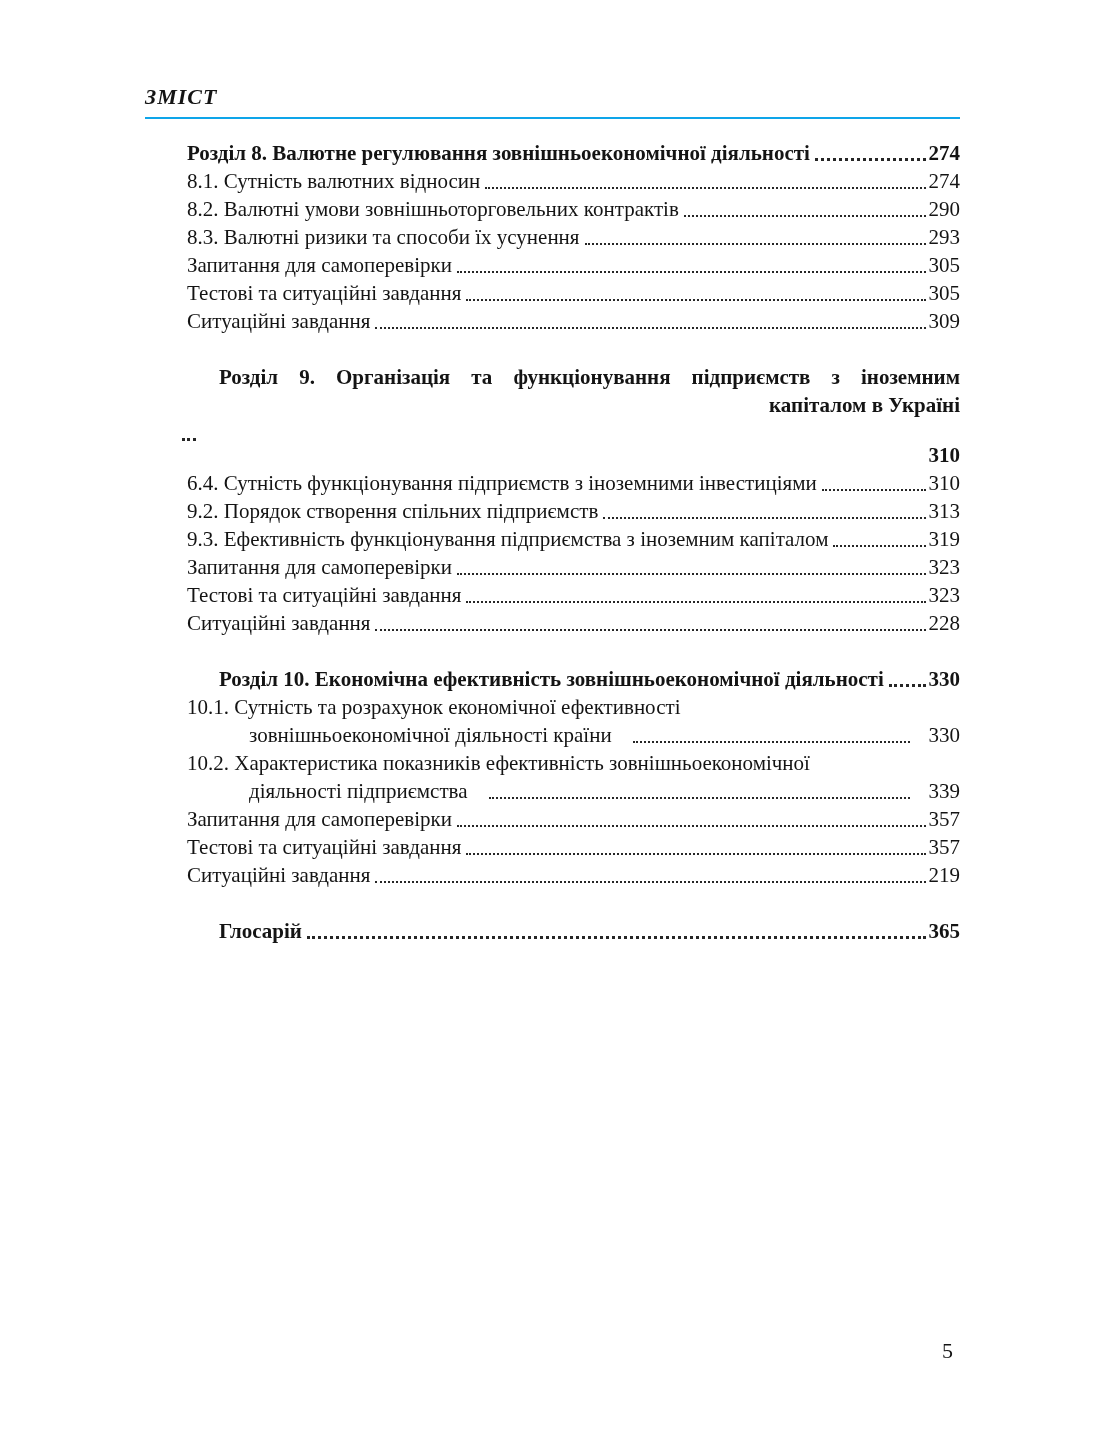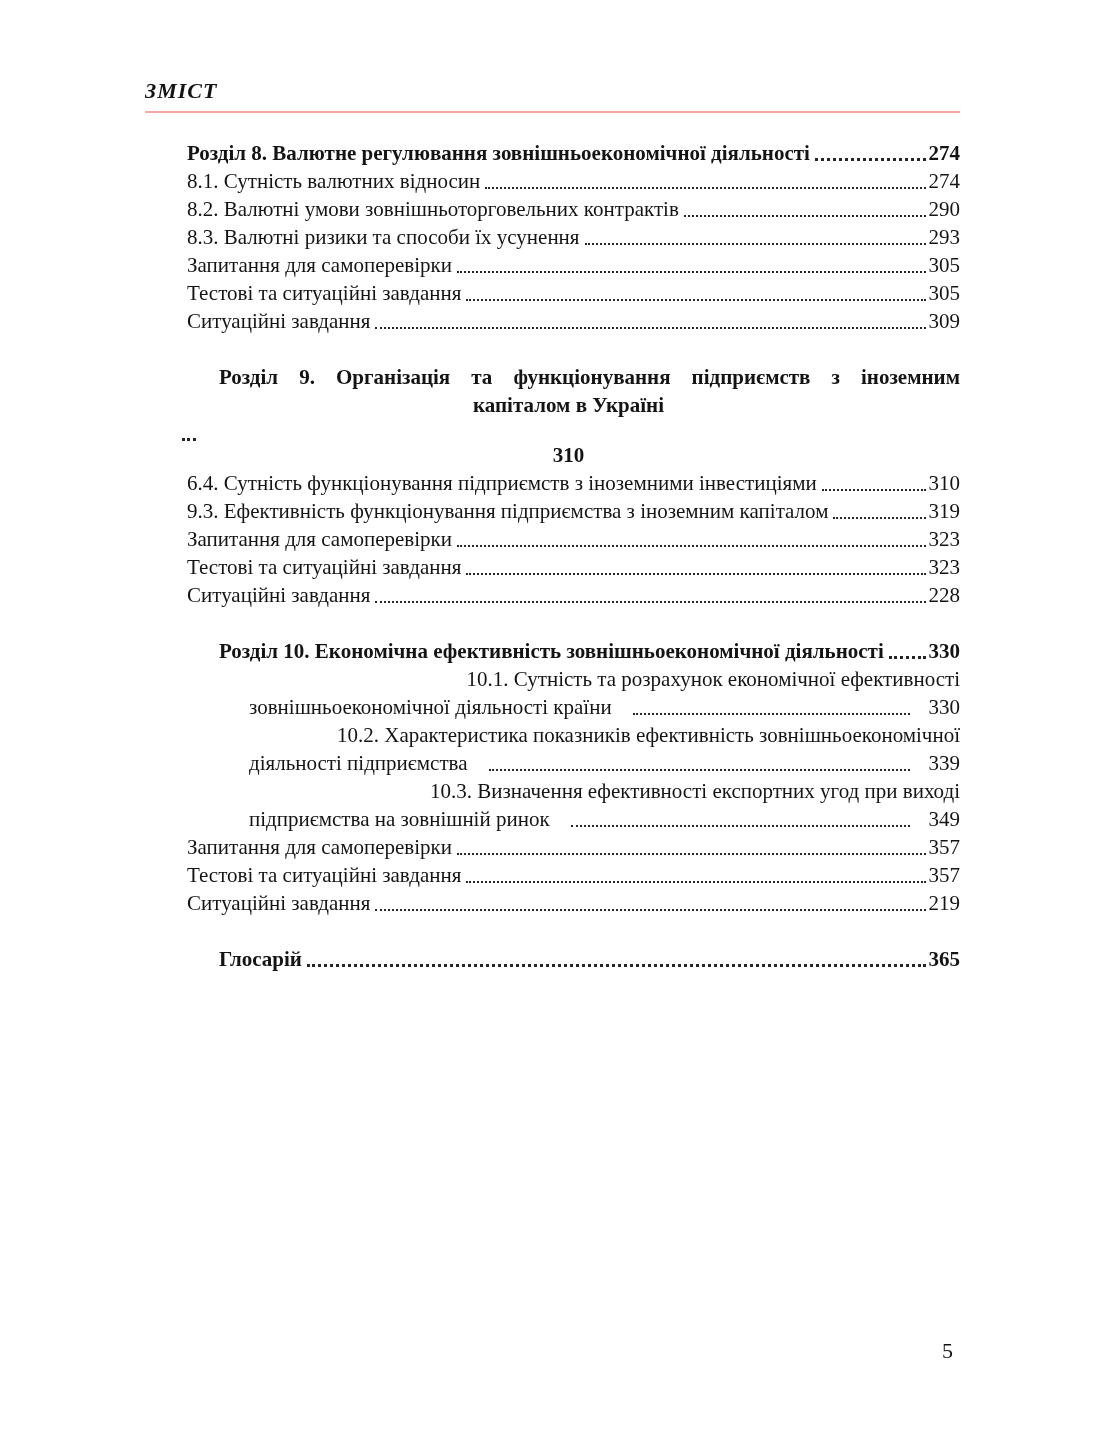--- a/index.html
+++ b/index.html
@@ -10,49 +10,49 @@
     height: 1433px;
     margin: 0 auto;
     background: #ffffff;
     font-family: "Liberation Serif", "DejaVu Serif", serif;
     color: #141414;
     overflow: hidden;
   }
   .header {
     position: absolute;
     left: 145px;
-    top: 78px;
+    top: 84px;
     width: 815px;
-    border-bottom: 2px solid #fca5a5;
+    border-bottom: 2px solid #0ea5e9;
     padding-bottom: 7px;
   }
   .header-title {
     font-size: 22px;
     font-weight: bold;
     font-style: italic;
     letter-spacing: 1px;
   }
   .toc {
     position: absolute;
     left: 145px;
     top: 139px;
     width: 815px;
     font-size: 21px;
   }
   .entry.gap { margin-top: 28px; margin-left: 32px; }
   .entry.bold { font-weight: bold; }
   .line {
     line-height: 28px;
     padding-left: 42px;
-    text-align: right;
+    text-align: left;
   }
   .line.indent-0 { padding-left: 0; flex-direction: column; }
   .line.indent-2 { padding-left: 104px; gap: 16px; }
   .line.justify { text-align: justify; text-align-last: justify; }
-  .line.with-leader { display: flex; text-align: center; text-align-last: auto; }
+  .line.with-leader { display: flex; text-align: right; text-align-last: auto; }
   .with-leader .txt { flex: 0 1 auto; white-space: nowrap; }
   .leader {
     flex: 1 1 auto;
     min-width: 14px;
     margin: 0 3px 0 5px;
     height: 22px;
     border-bottom: 2.6px dotted #262626;
     align-self: flex-start;
   }
   .entry.bold .leader { border-bottom-width: 3px; border-bottom-style: dotted; }
@@ -132,20 +132,27 @@
       </div>
       <div class="entry">
         <div class="line indent-1 with-leader">
           <span class="txt">6.4. Сутність функціонування підприємств з іноземними інвестиціями</span>
           <span class="leader"></span>
           <span class="pg">310</span>
         </div>
       </div>
       <div class="entry">
         <div class="line indent-1 with-leader">
+          <span class="txt">9.2. Порядок створення спільних підприємств</span>
+          <span class="leader"></span>
+          <span class="pg">313</span>
+        </div>
+      </div>
+      <div class="entry">
+        <div class="line indent-1 with-leader">
           <span class="txt">9.3. Ефективність функціонування підприємства з іноземним капіталом</span>
           <span class="leader"></span>
           <span class="pg">319</span>
         </div>
       </div>
       <div class="entry">
         <div class="line indent-1 with-leader">
           <span class="txt">Запитання для самоперевірки</span>
           <span class="leader"></span>
           <span class="pg">323</span>
@@ -182,28 +189,20 @@
       </div>
       <div class="entry">
         <div class="line indent-1"><span class="txt">10.2. Характеристика показників ефективність зовнішньоекономічної</span></div>
         <div class="line indent-2 with-leader">
           <span class="txt">діяльності підприємства</span>
           <span class="leader"></span>
           <span class="pg">339</span>
         </div>
       </div>
       <div class="entry">
-        <div class="line indent-1"><span class="txt">10.3. Визначення ефективності експортних угод при виході</span></div>
-        <div class="line indent-2 with-leader">
-          <span class="txt">підприємства на зовнішній ринок</span>
-          <span class="leader"></span>
-          <span class="pg">349</span>
-        </div>
-      </div>
-      <div class="entry">
         <div class="line indent-1 with-leader">
           <span class="txt">Запитання для самоперевірки</span>
           <span class="leader"></span>
           <span class="pg">357</span>
         </div>
       </div>
       <div class="entry">
         <div class="line indent-1 with-leader">
           <span class="txt">Тестові та ситуаційні завдання</span>
           <span class="leader"></span>

